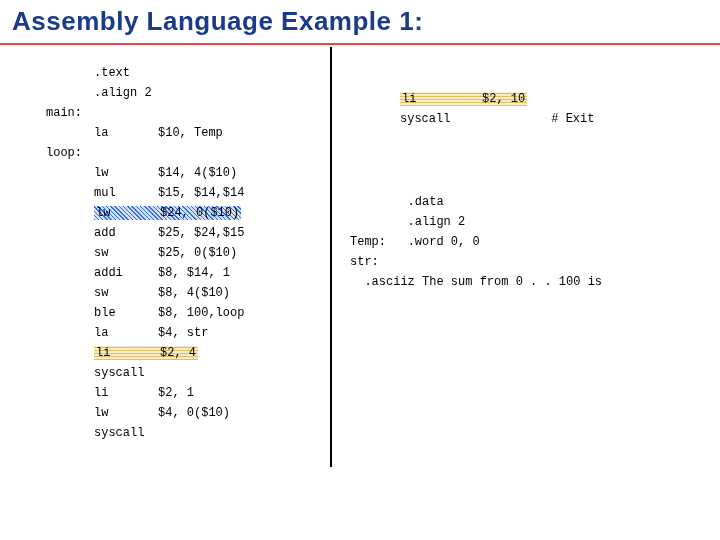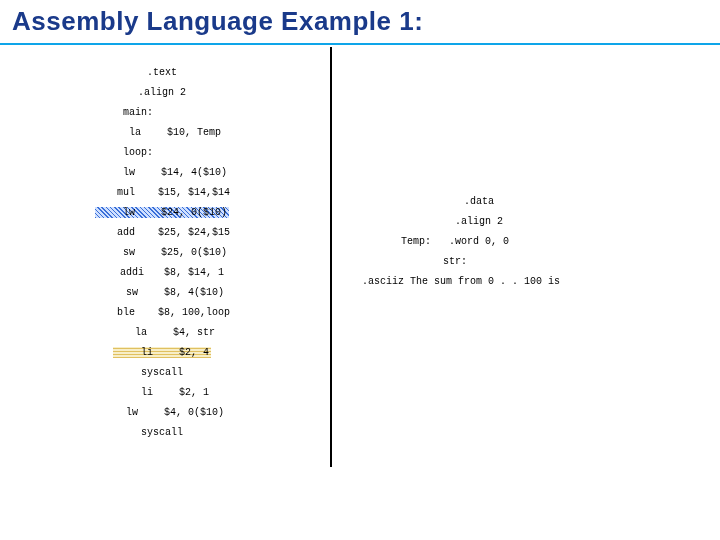--- a/index.html
+++ b/index.html
@@ -15,44 +15,43 @@
     width: 720px;
     height: 540px;
     position: relative;
   }
   .title {
     font-family: "Arial Black", Arial, sans-serif;
     font-weight: 900;
     font-size: 26px;
     color: #1a3a8a;
     padding: 6px 12px 6px 12px;
-    border-bottom: 2px solid #0ea5e9;
+    border-bottom: 2px solid #ef4444;
     letter-spacing: 0.5px;
   }
   .body {
     position: relative;
     width: 100%;
     height: calc(100% - 48px);
   }
   .vline {
     position: absolute;
     top: 2px;
     left: 330px;
     width: 0;
     height: 420px;
     border-left: 2px solid #000;
   }
   .code {
     position: absolute;
     font-family: "Courier New", monospace;
-    font-size: 10px;
+    font-size: 12px;
     line-height: 20px;
     white-space: pre;
     color: #000;
-    text-align: center;
   }
   .left {
     top: 18px;
     left: 46px;
   }
   .right1 {
     top: 44px;
     left: 400px;
   }
   .right2 {
@@ -102,20 +101,22 @@
 <span class="labelcol"></span><span class="opcol">addi</span><span>$8, $14, 1</span>
 <span class="labelcol"></span><span class="opcol">sw</span><span>$8, 4($10)</span>
 <span class="labelcol"></span><span class="opcol">ble</span><span>$8, 100,loop</span>
 <span class="labelcol"></span><span class="opcol">la</span><span>$4, str</span>
 <span class="labelcol"></span><span class="hl-yellow"><span class="opcol">li</span><span>$2, 4</span></span>
 <span class="labelcol"></span><span>syscall</span>
 <span class="labelcol"></span><span class="opcol">li</span><span>$2, 1</span>
 <span class="labelcol"></span><span class="opcol">lw</span><span>$4, 0($10)</span>
 <span class="labelcol"></span><span>syscall</span></div>
 
+    <div class="code right1"><span class="hl-yellow"><span class="opcol2">li</span><span>$2, 10</span></span>
+<span>syscall</span>              <span># Exit</span></div>
 
     <div class="code right2">        <span>.data</span>
         <span>.align 2</span>
 <span>Temp:</span>   <span>.word 0, 0</span>
 <span>str:</span>
   <span>.asciiz The sum from 0 . . 100 is</span></div>
 
   </div>
 </div>
 

